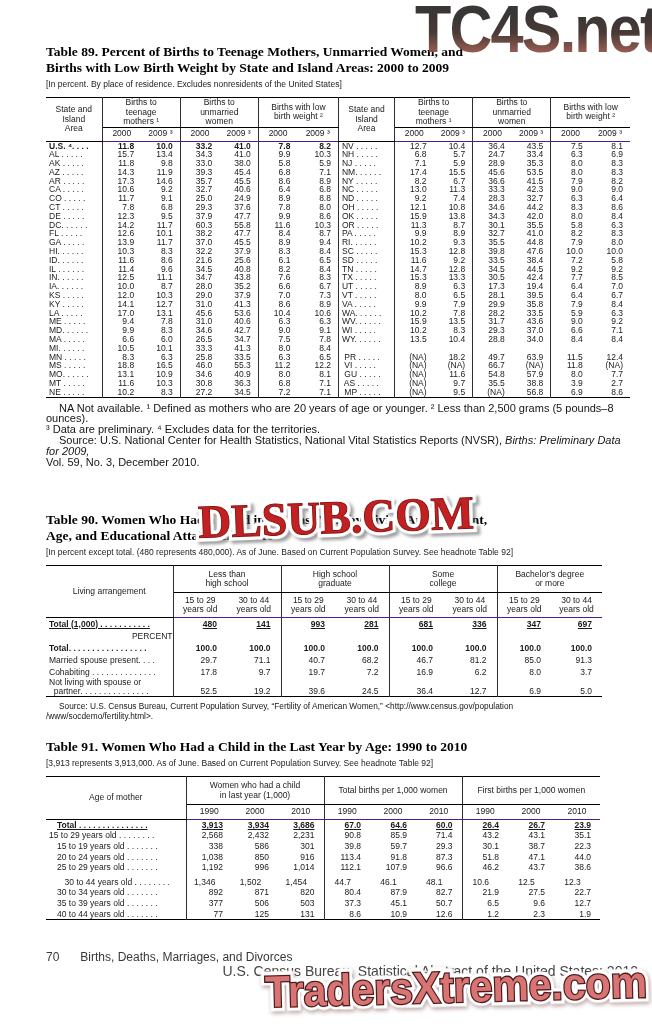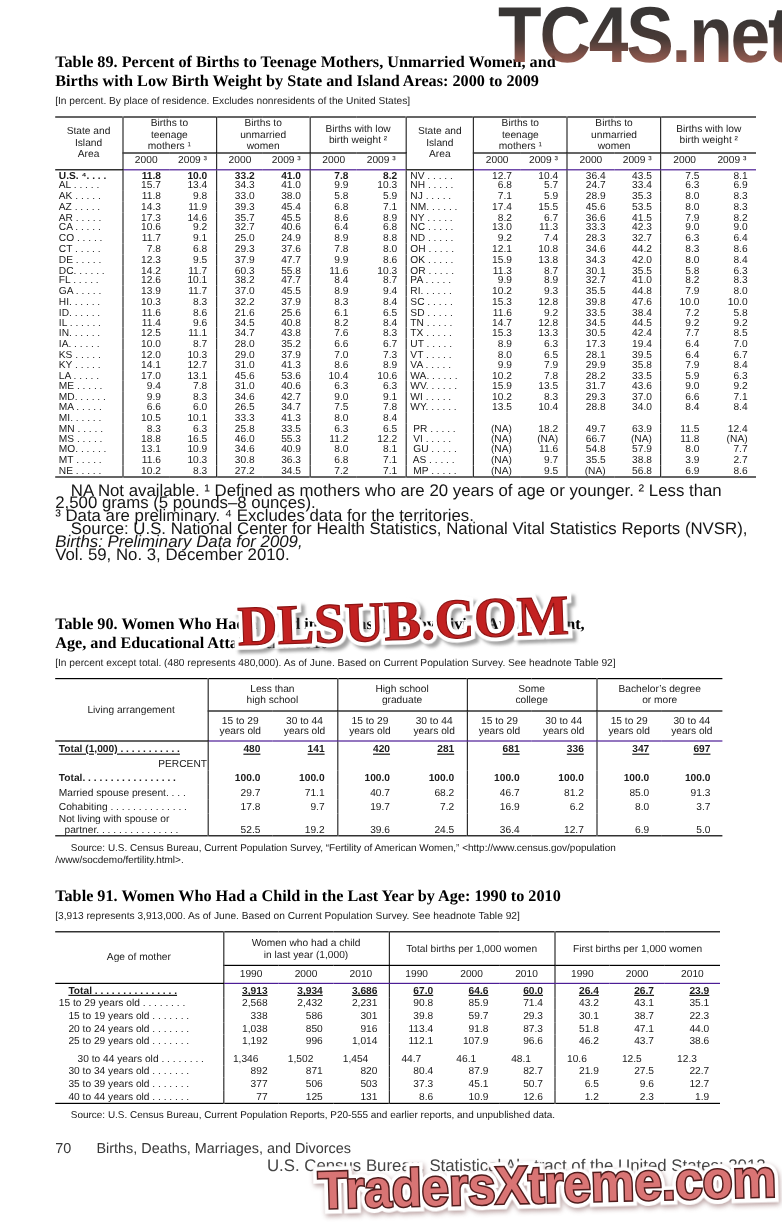--- a/index.html
+++ b/index.html
@@ -28,21 +28,21 @@
   td.num{text-align:right;padding-right:7px;white-space:nowrap;}
   #t90table td.num{padding-right:10px;}
   #t91table td.num{padding-right:9px;}
   .b{font-weight:bold;}
   tr.first td{height:15px;vertical-align:middle;text-decoration:underline;}
   tr.sect td{height:30px;vertical-align:middle;}
   td.sectlab{text-align:right;white-space:pre;}
   tr.ml td{height:20px;vertical-align:bottom;}
   tr.gap td{padding-top:4px;text-align:center;}
   td.i1{padding-left:11px;}
-  .fn{font-size:14px;line-height:10.8px;margin-top:5px;color:#151515;}
+  .fn{font-size:11px;line-height:10.8px;margin-top:5px;color:#151515;}
   .fn .ind{text-indent:13px;}
   .it{font-style:italic;}
   .src{font-size:8.3px;line-height:10.8px;margin-top:4px;color:#151515;}
   .src .ind{text-indent:13px;}
   
   .wm-top{position:absolute;top:-9px;right:-6px;z-index:6;font-weight:bold;font-size:66px;letter-spacing:-2px;
           font-family:"Liberation Sans",sans-serif;transform:scaleX(.9);transform-origin:100% 0;color:#4a3e3a;opacity:.95;}
   @supports ((-webkit-background-clip:text)){
     .wm-top{background:linear-gradient(180deg,#2f2c2b 32%,#3f302c 55%,#8a5146 78%,#a8695a 95%);
             -webkit-background-clip:text;background-clip:text;color:transparent;}
@@ -650,21 +650,21 @@
 years old</th>
           <th class="yr">30 to 44
 years old</th>
         </tr>
       </thead>
       <tbody>
         <tr class="first ">
           <td class="stub cb b">Total (1,000) . . . . . . . . . . .</td>
           <td class="num b">480</td>
           <td class="num cb b">141</td>
-          <td class="num b">420</td>
+          <td class="num b">993</td>
           <td class="num cb b">281</td>
           <td class="num b">681</td>
           <td class="num cb b">336</td>
           <td class="num b">347</td>
           <td class="num b">697</td>
         </tr>
         <tr class="sect ">
           <td class="stub sectlab cb">PERCENT</td>
           <td class="num"></td>
           <td class="num cb"></td>
@@ -877,23 +877,20 @@
           <td class="num cb">131</td>
           <td class="num">8.6</td>
           <td class="num">10.9</td>
           <td class="num cb">12.6</td>
           <td class="num">1.2</td>
           <td class="num">2.3</td>
           <td class="num">1.9</td>
         </tr>
       </tbody>
     </table>
-  <div class="src">
-    <div class="ind">Source: U.S. Census Bureau, Current Population Reports, P20-555 and earlier reports, and unpublished data.</div>
-  </div>
 </div>
 
 <div class="pagefoot">
   <span class="num">70</span><span>Births, Deaths, Marriages, and Divorces</span>
 </div>
 <div class="attrib">U.S. Census Bureau, Statistical Abstract of the United States: 2012</div>
 
 <svg id="wm-bot" class="wm-svg" width="400" height="62" viewBox="0 0 400 62">
   <g transform="rotate(-1.5 200 31)">
     <text class="tx-back tx-shadow" x="200" y="44" text-anchor="middle" textLength="382" lengthAdjust="spacingAndGlyphs">TradersXtreme.com</text>

